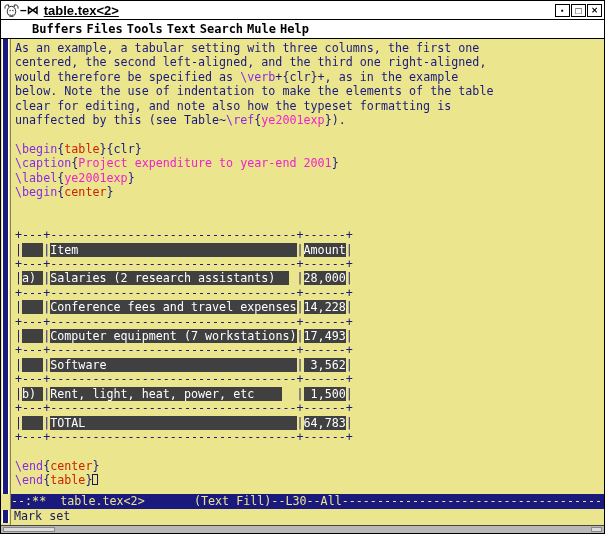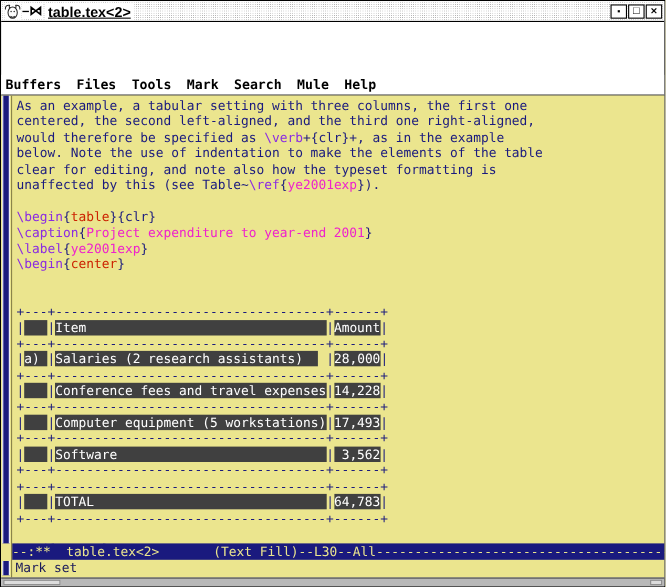--- a/index.html
+++ b/index.html
@@ -34,25 +34,24 @@
     font-size:8px; line-height:11px; text-align:center;
     color:#000; margin-left:1px; font-weight:bold;
     cursor:default;
   }
   .win-btn.max { font-size:10px; }
 
   
   .menubar {
     height:19px; flex:0 0 19px;
     background:#fff; border-bottom:1px solid #000;
-    display:flex; align-items:center; gap:14px;
-    padding-left:4px;
+    display:flex; align-items:center; gap:4px;
+    padding-left:31px;
     font:bold 12px "DejaVu Sans Mono", monospace;
     color:#000;
-    margin-top:48px;
   }
   .menu-item { white-space:pre; cursor:default; }
 
   
   .client { flex:1; display:flex; background:#ebe58e; position:relative; min-height:0;justify-content:space-between; }
 
   .gutter { width:10px; flex:0 0 10px; background:#ebe58e; position:relative; border-right:1px solid #8a844a; }
   .thumb-main {
     position:absolute; left:1px; top:0; bottom:31px; width:7px;
     background:#1a1a7e; border-left:1px solid #fff; border-right:1px solid #fff;
@@ -124,21 +123,21 @@
     <span class="title-spacer"></span>
     <div class="win-btn">▪</div>
     <div class="win-btn max">□</div>
     <div class="win-btn">✕</div>
   </div>
 
   <div class="menubar">
     <span class="menu-item">Buffers</span>
     <span class="menu-item">Files</span>
     <span class="menu-item">Tools</span>
-    <span class="menu-item">Mark</span>
+    <span class="menu-item">Text</span>
     <span class="menu-item">Search</span>
     <span class="menu-item">Mule</span>
     <span class="menu-item">Help</span>
   </div>
 
   <div class="client">
 
     <div class="gutter">
       <div class="thumb-main"></div>
       <div class="thumb-mini"></div>
@@ -164,24 +163,25 @@
         <div class="line"></div>
         <div class="line"></div>
 
         <div class="line nv">+---+-----------------------------------+------+</div>
         <div class="line"><span class="nv">|</span><span class="cell">   </span><span class="nv">|</span><span class="cell">Item                               </span><span></span><span class="nv">|</span><span class="cell">Amount</span><span class="nv">|</span></div>
         <div class="line nv">+---+-----------------------------------+------+</div>
         <div class="line"><span class="nv">|</span><span class="cell">a) </span><span class="nv">|</span><span class="cell">Salaries (2 research assistants)  </span><span> </span><span class="nv">|</span><span class="cell">28,000</span><span class="nv">|</span></div>
         <div class="line nv">+---+-----------------------------------+------+</div>
         <div class="line"><span class="nv">|</span><span class="cell">   </span><span class="nv">|</span><span class="cell">Conference fees and travel expenses</span><span></span><span class="nv">|</span><span class="cell">14,228</span><span class="nv">|</span></div>
         <div class="line nv">+---+-----------------------------------+------+</div>
-        <div class="line"><span class="nv">|</span><span class="cell">   </span><span class="nv">|</span><span class="cell">Computer equipment (5 workstations)</span><span></span><span class="nv">|</span><span class="cell">17,493</span><span class="nv">|</span></div>
+        <div class="line"><span class="nv">|</span><span class="cell">   </span><span class="nv">|</span><span class="cell">Computer equipment (7 workstations)</span><span></span><span class="nv">|</span><span class="cell">17,493</span><span class="nv">|</span></div>
         <div class="line nv">+---+-----------------------------------+------+</div>
         <div class="line"><span class="nv">|</span><span class="cell">   </span><span class="nv">|</span><span class="cell">Software                           </span><span></span><span class="nv">|</span><span class="cell"> 3,562</span><span class="nv">|</span></div>
         <div class="line nv">+---+-----------------------------------+------+</div>
+        <div class="line"><span class="nv">|</span><span class="cell">b) </span><span class="nv">|</span><span class="cell">Rent, light, heat, power, etc    </span><span>  </span><span class="nv">|</span><span class="cell"> 1,500</span><span class="nv">|</span></div>
         <div class="line nv">+---+-----------------------------------+------+</div>
         <div class="line"><span class="nv">|</span><span class="cell">   </span><span class="nv">|</span><span class="cell">TOTAL                              </span><span></span><span class="nv">|</span><span class="cell">64,783</span><span class="nv">|</span></div>
         <div class="line nv">+---+-----------------------------------+------+</div>
 
         <div class="line"></div>
 
         <div class="line"><span class="kw">\end</span><span class="nv">{</span><span class="env">center</span><span class="nv">}</span></div>
         <div class="line"><span class="kw">\end</span><span class="nv">{</span><span class="env">table</span><span class="nv">}</span><span class="cursor-hollow"></span></div>
       </div>
 

